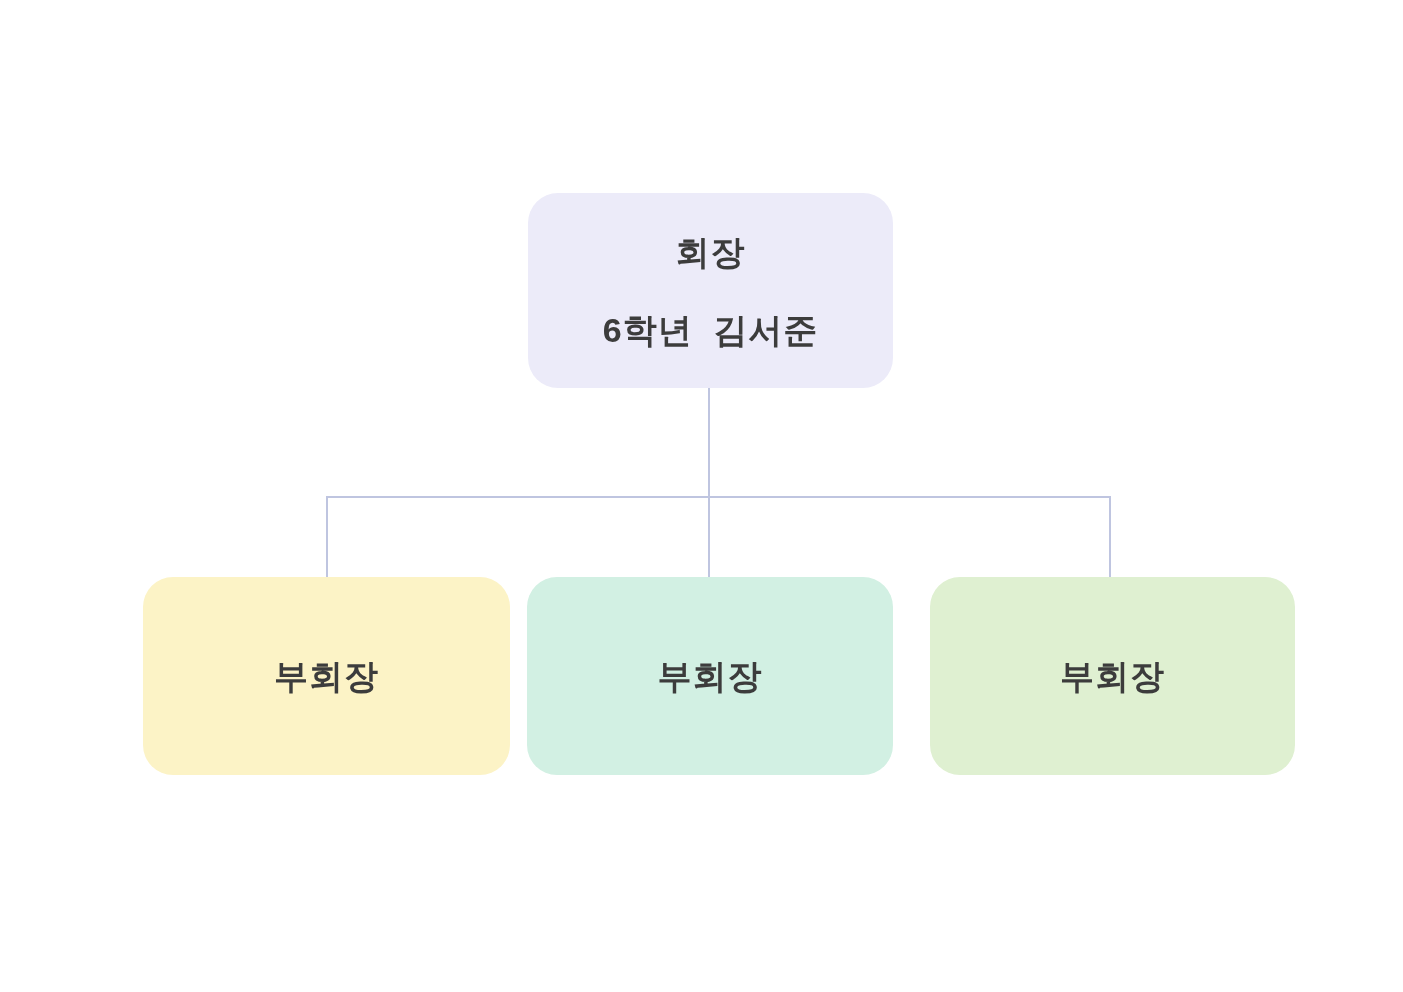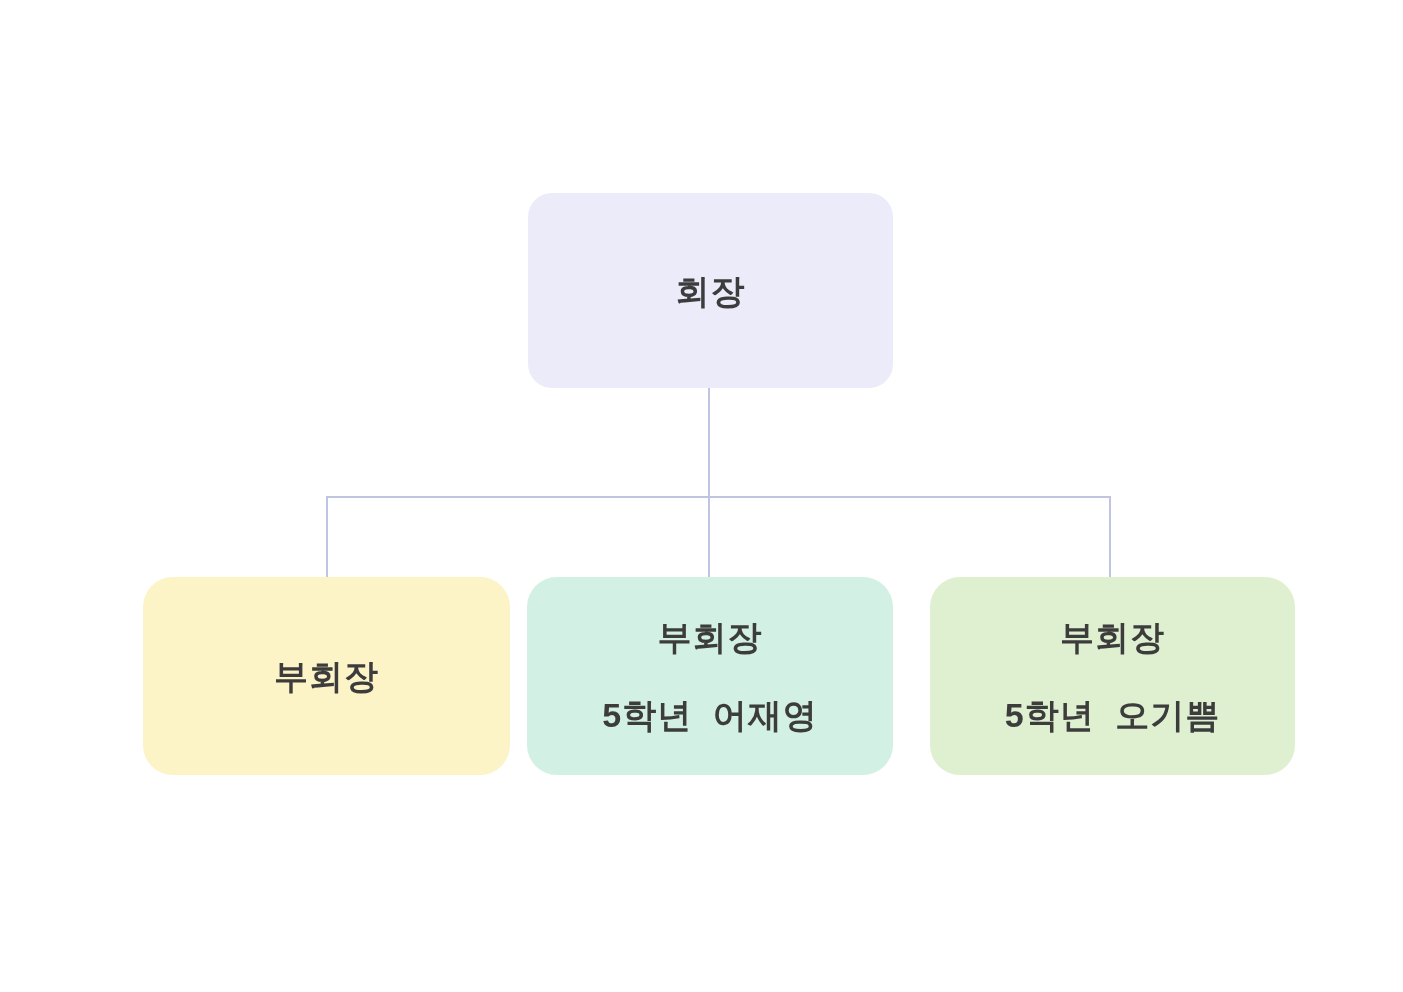--- a/index.html
+++ b/index.html
@@ -27,21 +27,21 @@
   }
   .org-node .line {
     font-size: 34px;
     font-weight: 700;
     line-height: 36px;
     color: #3C3C3C;
     letter-spacing: 1px;
     word-spacing: 10px;
     white-space: nowrap;
   }
-  .node-root  { left: 528px; top: 193px; width: 365px; height: 195px; border-radius: 24px; }
+  .node-root  { left: 528px; top: 193px; width: 365px; height: 195px; }
   .node-vp1   { left: 143px; top: 577px; width: 367px; height: 198px; }
   .node-vp2   { left: 527px; top: 577px; width: 366px; height: 198px; }
   .node-vp3   { left: 930px; top: 577px; width: 365px; height: 198px; }
   .connector {
     position: absolute;
     background: #BFC5E0;
   }
   .conn-stem       { left: 708px;  top: 388px; width: 2px;   height: 109px; }
   .conn-horizontal { left: 326px;  top: 496px; width: 785px; height: 2px;  }
   .conn-drop-left  { left: 326px;  top: 496px; width: 2px;   height: 81px; }
@@ -54,29 +54,28 @@
 <div class="canvas">
 
   <div class="connector conn-stem" style="background: rgb(191, 197, 224);"></div>
   <div class="connector conn-horizontal" style="background: rgb(191, 197, 224);"></div>
   <div class="connector conn-drop-left" style="background: rgb(191, 197, 224);"></div>
   <div class="connector conn-drop-mid" style="background: rgb(191, 197, 224);"></div>
   <div class="connector conn-drop-right" style="background: rgb(191, 197, 224);"></div>
 
   <div class="org-node node-root" style="background: rgb(236, 235, 249);">
     <div class="line">회장</div>
+    <div class="line">6학년 김서준</div>
   </div>
 
   <div class="org-node node-vp1" style="background: rgb(252, 243, 198);">
     <div class="line">부회장</div>
   </div>
 
   <div class="org-node node-vp2" style="background: rgb(210, 240, 227);">
     <div class="line">부회장</div>
-    <div class="line">5학년 어재영</div>
   </div>
 
   <div class="org-node node-vp3" style="background: rgb(223, 240, 209);">
     <div class="line">부회장</div>
-    <div class="line">5학년 오기쁨</div>
   </div>
 
 </div>
 
 </body></html>

